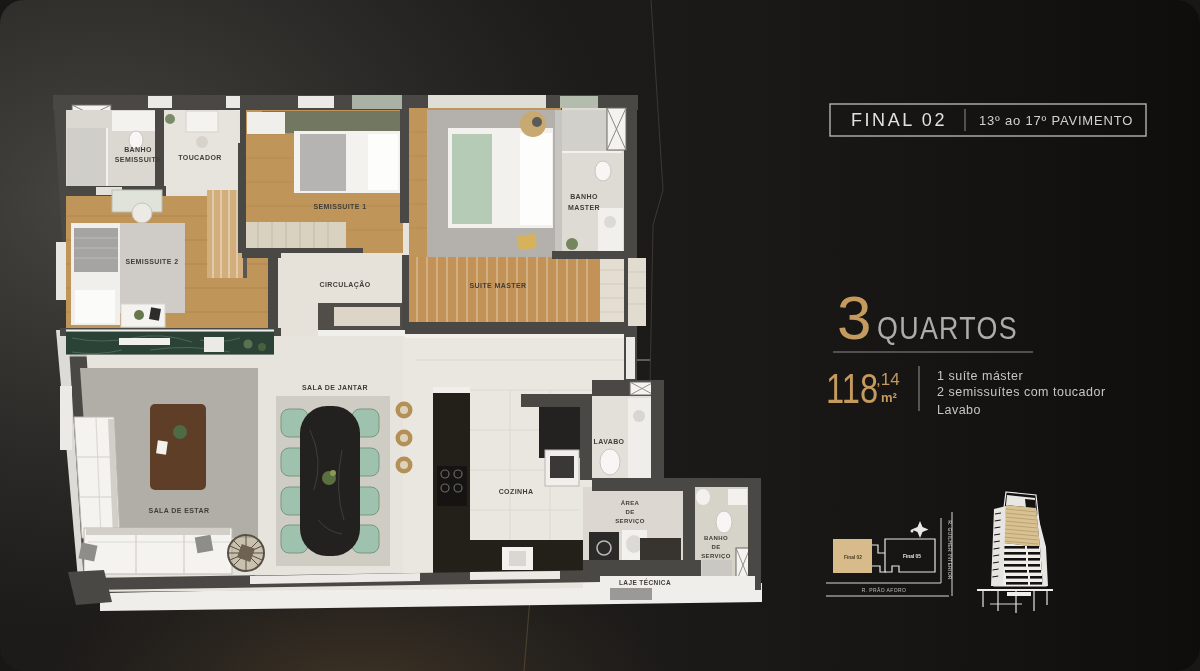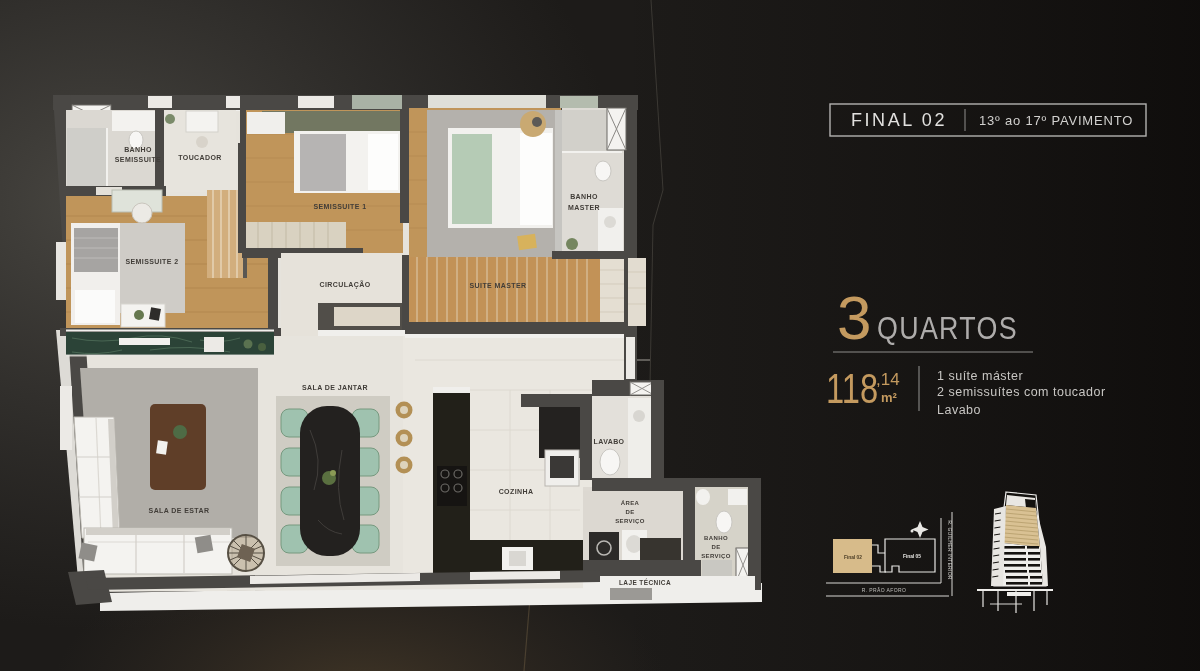--- a/index.html
+++ b/index.html
@@ -1,16 +1,16 @@
 <!DOCTYPE html>
 <html><head>
 <meta charset="utf-8">
 <style>
   html,body{margin:0;padding:0;background:#191715;}
-  #stage{position:relative;width:1200px;height:671px;overflow:hidden;font-family:"Liberation Sans",sans-serif;}
+  #stage{position:relative;width:1200px;height:671px;overflow:hidden;font-family:"Liberation Sans",sans-serif;border-radius:24px;}
   text{font-family:"Liberation Sans",sans-serif;}
   .rlab{fill:#413d38;font-size:7px;font-weight:bold;letter-spacing:.4px;text-anchor:middle;}
 </style>
 </head>
 <body>
 <div id="stage">
 <svg width="1200" height="671" viewBox="0 0 1200 671">
 <defs>
   <radialGradient id="gTL" cx="0.5" cy="0.5" r="0.5">
     <stop offset="0" stop-color="#4a4843" stop-opacity="0.95"></stop>

